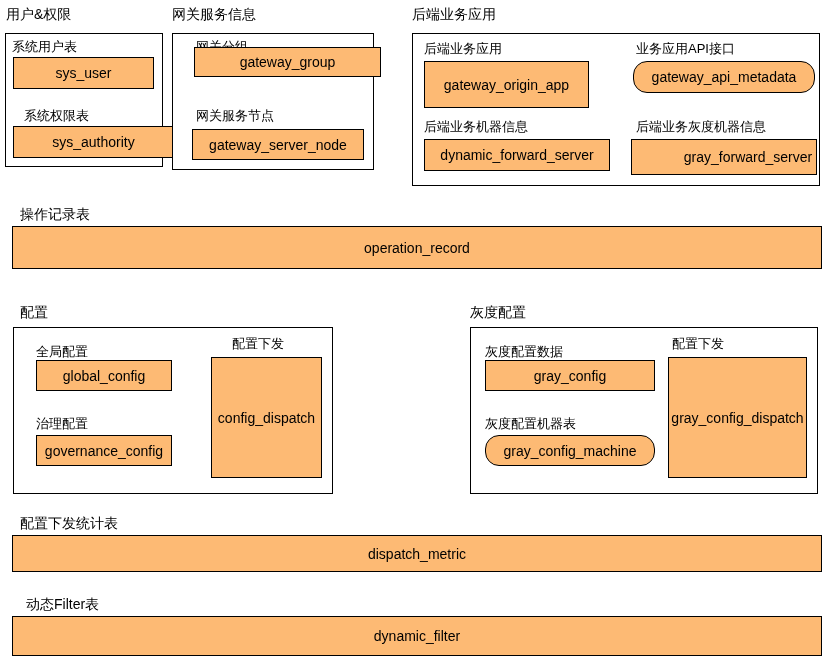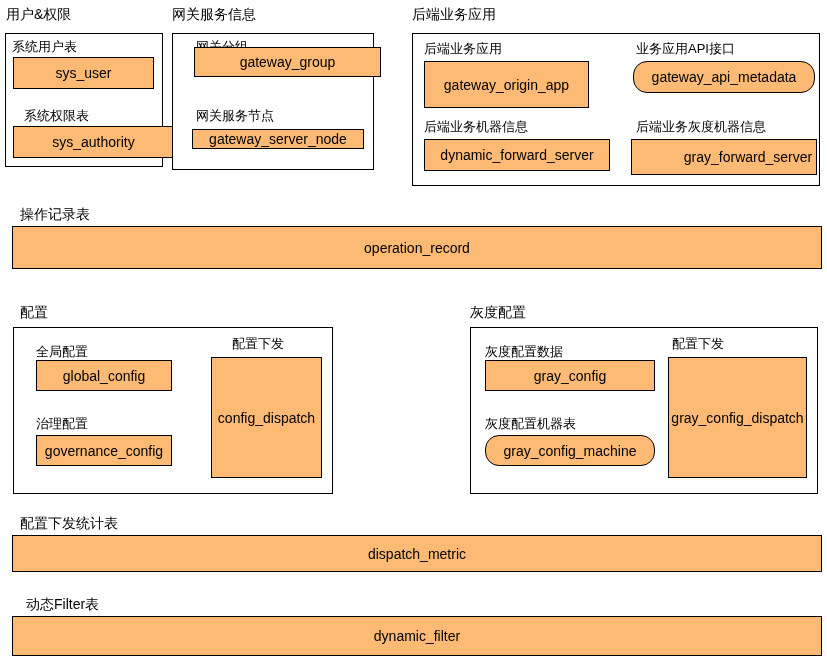--- a/index.html
+++ b/index.html
@@ -61,21 +61,21 @@
   <div class="sub-label" style="left:12px; top:39px;">系统用户表</div>
   <div class="tbl" style="left:13px; top:57px; width:141px; height:32px;">sys_user</div>
   <div class="sub-label" style="left:24px; top:108px;">系统权限表</div>
   <div class="tbl" style="left:13px; top:126px; width:161px; height:32px;">sys_authority</div>
 
   <div class="grp-title" style="left:172px; top:5px;">网关服务信息</div>
   <div class="grp-box" style="left:172px; top:33px; width:202px; height:137px;"></div>
   <div class="sub-label" style="left:196px; top:39px;">网关分组</div>
   <div class="tbl" style="left:194px; top:47px; width:187px; height:30px;">gateway_group</div>
   <div class="sub-label" style="left:196px; top:108px;">网关服务节点</div>
-  <div class="tbl" style="left:192px; top:129px; width:172px; height:20px;">gateway_server_node</div>
+  <div class="tbl" style="left:192px; top:129px; width:172px; height:31px;">gateway_server_node</div>
 
   <div class="grp-title" style="left:412px; top:5px;">后端业务应用</div>
   <div class="grp-box" style="left:412px; top:33px; width:408px; height:153px;"></div>
   <div class="sub-label" style="left:424px; top:41px;">后端业务应用</div>
   <div class="tbl" style="left:424px; top:61px; width:165px; height:47px;">gateway_origin_app</div>
   <div class="sub-label" style="left:636px; top:41px;">业务应用API接口</div>
   <div class="tbl" style="left:633px; top:61px; width:182px; height:32px;border-radius:14px;">gateway_api_metadata</div>
   <div class="sub-label" style="left:424px; top:119px;">后端业务机器信息</div>
   <div class="tbl" style="left:424px; top:139px; width:186px; height:32px;">dynamic_forward_server</div>
   <div class="sub-label" style="left:636px; top:119px;">后端业务灰度机器信息</div>

